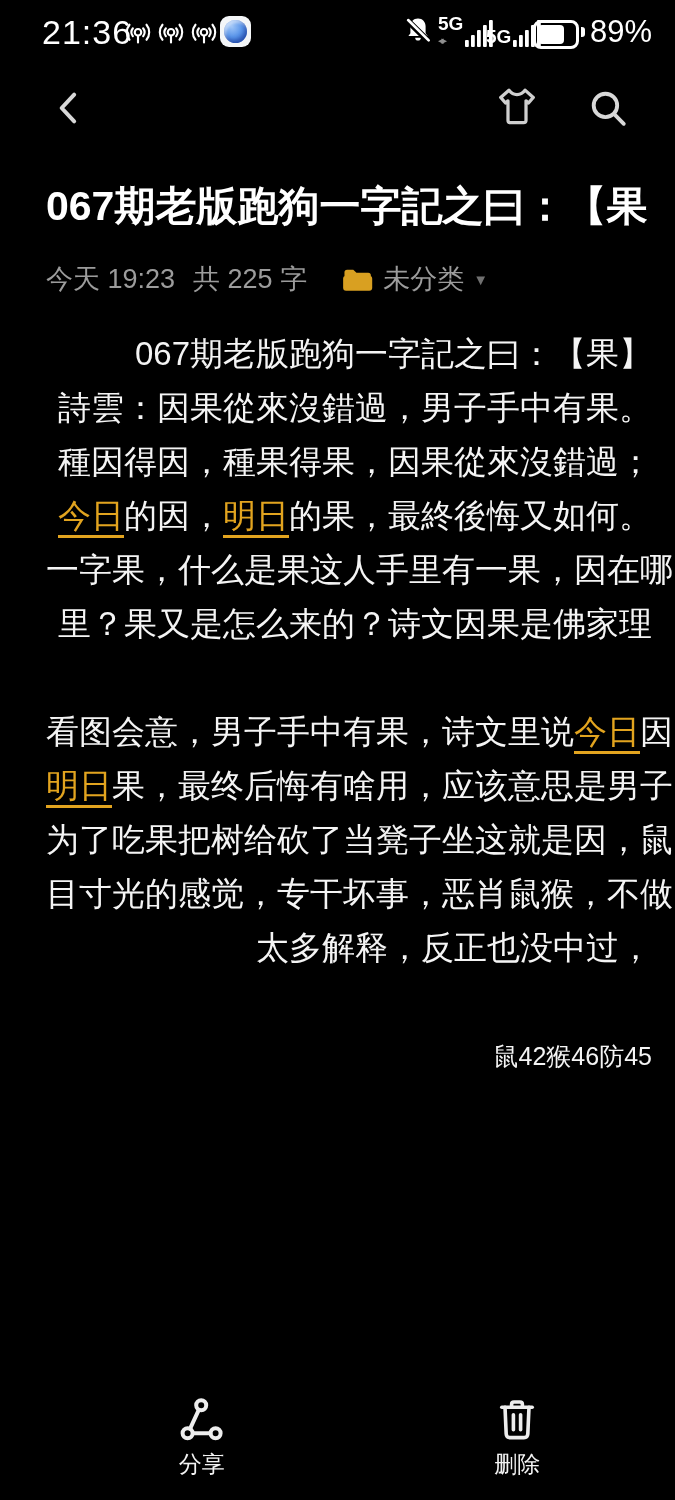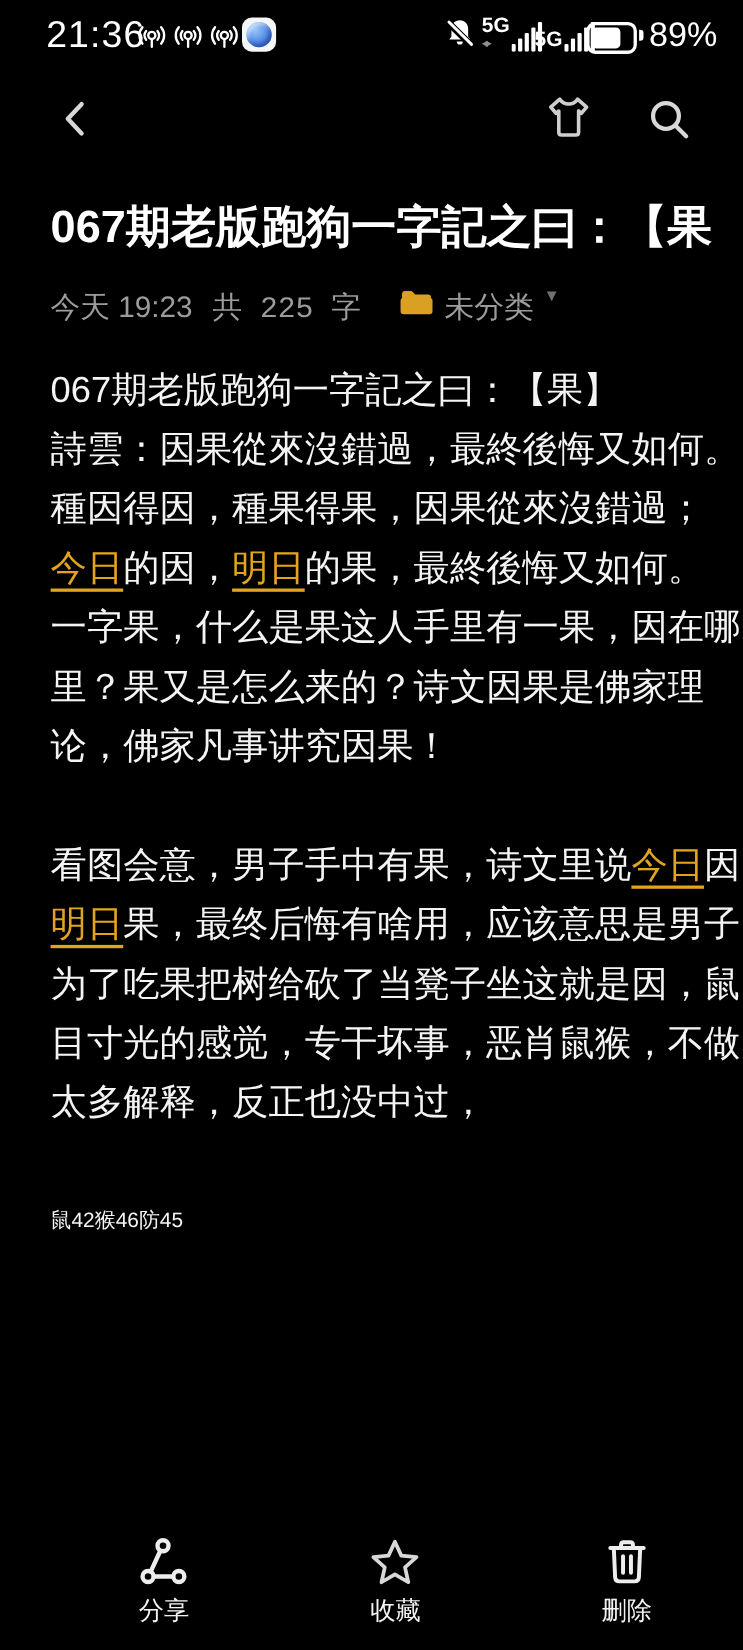--- a/index.html
+++ b/index.html
@@ -31,28 +31,28 @@
   
   .navbar{position:absolute;top:80px;left:0;right:0;height:64px;}
   .nav-back{position:absolute;left:50px;top:6px;width:40px;height:44px;color:#d8d8d8;}
   .nav-shirt{position:absolute;left:494px;top:4px;width:46px;height:46px;color:#cfcfcf;}
   .nav-search{position:absolute;left:586px;top:6px;width:44px;height:44px;color:#d8d8d8;}
   
   .note-title{position:absolute;left:46px;top:176px;right:0;font-size:41px;font-weight:700;color:#fff;
     white-space:nowrap;overflow:hidden;line-height:60px;}
   .meta-row{position:absolute;left:46px;top:258px;height:42px;display:flex;align-items:center;
     font-size:27px;color:#9c9c9c;}
-  .meta-count{margin-left:18px;font-family:Liberation Mono, monospace;}
-  .folder-chip{display:flex;align-items:flex-start;margin-left:34px;}
+  .meta-count{margin-left:18px;}
+  .folder-chip{display:flex;align-items:center;margin-left:34px;}
   .folder-icon{width:32px;height:27px;margin-right:10px;}
   .folder-caret{font-size:15px;color:#707070;margin-left:9px;}
   
-  .note-body{position:absolute;left:46px;top:327px;right:23px;}
+  .note-body{position:absolute;left:46px;top:327px;right:23px;text-align:right;}
   .line{height:54px;line-height:54px;font-size:33px;color:#f4f4f4;white-space:nowrap;}
-  .line.small{font-size:19px;}
+  .line.small{font-size:25px;}
   .line .link{color:#e2a41f;text-decoration:underline;text-decoration-thickness:3px;text-underline-offset:8px;}
   
   .toolbar{position:absolute;left:0;right:0;bottom:0;height:112px;display:flex;margin-left:44px;}
   .tb-item{flex:1 1 0;display:flex;flex-direction:column;align-items:center;justify-content:flex-start;padding-top:8px;}
   .tb-icon{width:48px;height:48px;color:#ededed;}
   .tb-label{margin-top:5px;font-size:23px;color:#f3f3f3;}
 </style>
 </head>
 <body>
 
@@ -153,26 +153,25 @@
         <path fill="#d9a021" d="M2.6,4.6 Q2.6,2.6 4.6,2.6 H9.2 L11.6,5 H20.4 Q22.4,5 22.4,7 V7.6 H2.6 Z"></path>
         <rect x="1.6" y="7.2" width="21.8" height="11.2" rx="2.2" fill="#d9a021"></rect>
       </svg>
       <span>未分类</span>
       <span class="folder-caret">▼</span>
     </span>
   </div>
 
   <div class="note-body">
       <div class="line"><span>067期老版跑狗一字記之曰：【果】</span></div>
-      <div class="line"><span>詩雲：因果從來沒錯過，最終後悔又如何。</span></div>
+      <div class="line"><span>詩雲：因果從來沒錯過，男子手中有果。</span></div>
       <div class="line"><span>種因得因，種果得果，因果從來沒錯過；</span></div>
       <div class="line"><span class="link">今日</span><span>的因，</span><span class="link">明日</span><span>的果，最終後悔又如何。</span></div>
       <div class="line"><span>一字果，什么是果这人手里有一果，因在哪</span></div>
       <div class="line"><span>里？果又是怎么来的？诗文因果是佛家理</span></div>
-      <div class="line"><span>论，佛家凡事讲究因果！</span></div>
       <div class="line"></div>
       <div class="line"><span>看图会意，男子手中有果，诗文里说</span><span class="link">今日</span><span>因</span></div>
       <div class="line"><span class="link">明日</span><span>果，最终后悔有啥用，应该意思是男子</span></div>
       <div class="line"><span>为了吃果把树给砍了当凳子坐这就是因，鼠</span></div>
       <div class="line"><span>目寸光的感觉，专干坏事，恶肖鼠猴，不做</span></div>
       <div class="line"><span>太多解释，反正也没中过，</span></div>
       <div class="line"></div>
       <div class="line small"><span>鼠42猴46防45</span></div>
     </div>
 
@@ -181,26 +180,20 @@
       <svg class="tb-icon" viewBox="0 0 24 24" fill="none" stroke="currentColor" stroke-width="2" stroke-linecap="round">
         <circle cx="11.6" cy="4.6" r="2.5"></circle>
           <circle cx="4.8" cy="18.6" r="2.5"></circle>
           <circle cx="18.8" cy="18.6" r="2.5"></circle>
         <line x1="10.4" y1="6.9" x2="6" y2="16.4"></line>
           <line x1="7.5" y1="18.6" x2="16.1" y2="18.6"></line>
       </svg>
       <div class="tb-label">分享</div>
     </div>
     <div class="tb-item">
-      <svg class="tb-icon" viewBox="0 0 24 24" fill="none" stroke="#d8d8d8" stroke-width="1.7" stroke-linejoin="round">
-        <path d="M12,2.8 L14.9,9.1 L21.8,9.8 L16.6,14.4 L18.1,21.2 L12,17.6 L5.9,21.2 L7.4,14.4 L2.2,9.8 L9.1,9.1 Z"></path>
-      </svg>
-      <div class="tb-label">收藏</div>
-    </div>
-    <div class="tb-item">
       <svg class="tb-icon" viewBox="0 0 24 24" fill="none" stroke="currentColor" stroke-width="1.8" stroke-linecap="round" stroke-linejoin="round">
         <path d="M9.3,5.4 V4.2 Q9.3,3 10.5,3 H13.5 Q14.7,3 14.7,4.2 V5.4"></path>
         <line x1="4.4" y1="5.6" x2="19.6" y2="5.6"></line>
         <path d="M6,5.6 L6.6,19 Q6.7,20.8 8.5,20.8 H15.5 Q17.3,20.8 17.4,19 L18,5.6"></path>
         <line x1="10.2" y1="9.4" x2="10.2" y2="16.9"></line>
           <line x1="13.8" y1="9.4" x2="13.8" y2="16.9"></line>
       </svg>
       <div class="tb-label">删除</div>
     </div>
   </div>

